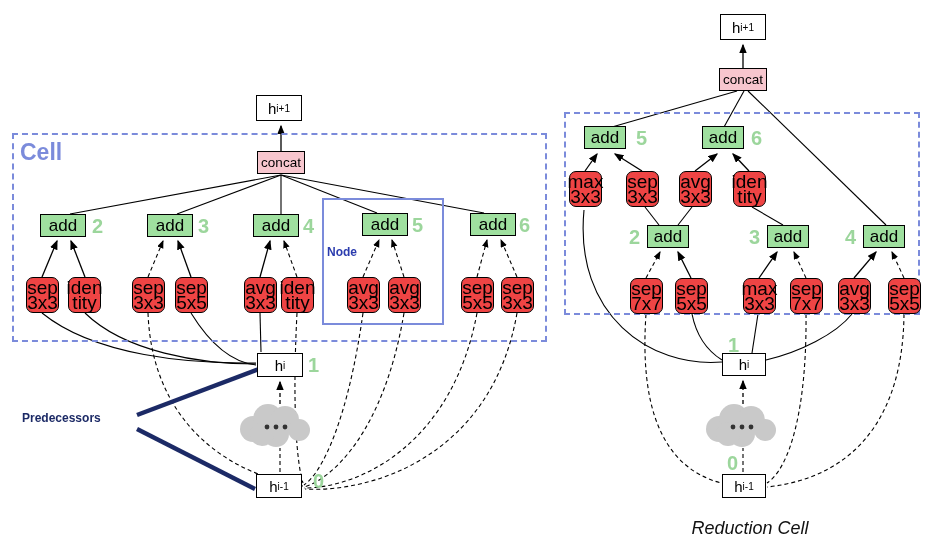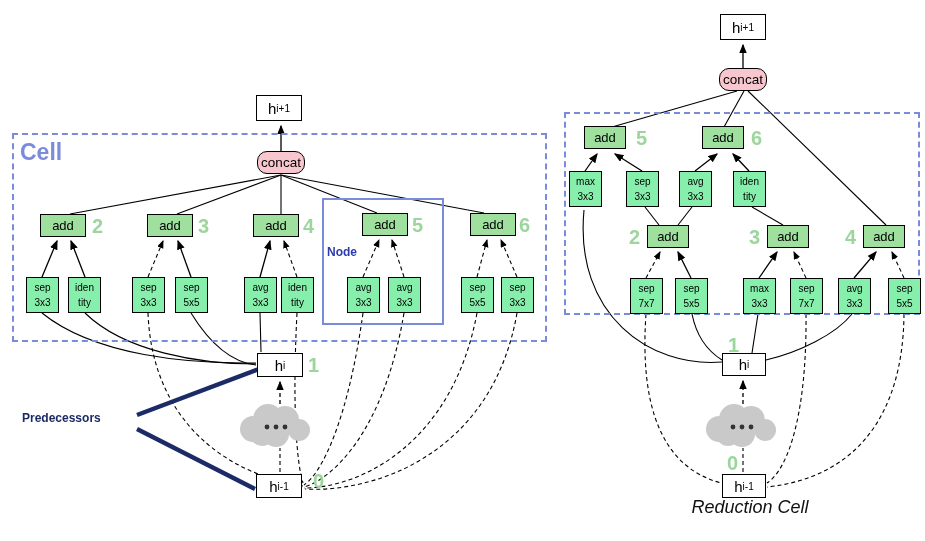--- a/index.html
+++ b/index.html
@@ -1,24 +1,24 @@
 <!DOCTYPE html>
 <html><head>
 <meta charset="utf-8">
 <style>
   html,body{margin:0;padding:0;background:#fff;}
   #canvas{position:relative;width:925px;height:541px;background:#fff;overflow:hidden;
           font-family:"Liberation Sans",sans-serif;}
   #wires{position:absolute;left:0;top:0;}
   .box{position:absolute;box-sizing:border-box;border:1.4px solid #000;
        display:flex;align-items:center;justify-content:center;text-align:center;
-       font-size:13px;color:#000;background:#fff;}
-  .op{background:#86efac;white-space:pre-line;line-height:15.5px;font-size:10px;}
+       font-size:17px;color:#000;background:#fff;}
+  .op{background:#ef4444;white-space:pre-line;line-height:15.5px;font-size:19px;border-radius:7px;}
   .add{background:#9fe09f;}
-  .concat{background:#f7c6ce;font-size:13.5px;border-radius:10px;}
+  .concat{background:#f7c6ce;font-size:13.5px;}
   .hbox{background:#fff;font-size:15px;}
   .hbox sub{font-size:10px;}
   .num{position:absolute;font-weight:bold;font-size:20px;color:#9cd69c;line-height:1;}
   .cellframe{position:absolute;box-sizing:border-box;border:2px dashed #7b8bdb;}
   .nodeframe{position:absolute;box-sizing:border-box;border:2px solid #7b8bdb;}
   .cell-label{position:absolute;font-weight:bold;font-size:23px;color:#7b8bdb;line-height:1;}
   .node-label{position:absolute;font-weight:bold;font-size:12px;color:#2b3cae;line-height:1;}
   .pred-label{position:absolute;font-weight:bold;font-size:12px;color:#1c2a66;line-height:1;}
   .caption{position:absolute;font-style:italic;font-size:18px;color:#111;text-align:center;}
 </style>
@@ -242,15 +242,15 @@
       <span>h</span>
       <sub>i</sub>
     </div>
   <div class="num" style="left:728px;top:335px;">1</div>
   <div class="box hbox" style="left:722px;top:474px;width:44px;height:24px;">
       <span>h</span>
       <sub>i-1</sub>
     </div>
   <div class="num" style="left:727px;top:453px;">0</div>
 
-  <div class="caption" style="left:660px;top:497px;width:180px;">Reduction Cell</div>
+  <div class="caption" style="left:660px;top:518px;width:180px;">Reduction Cell</div>
 
 </div>
 
 </body></html>

